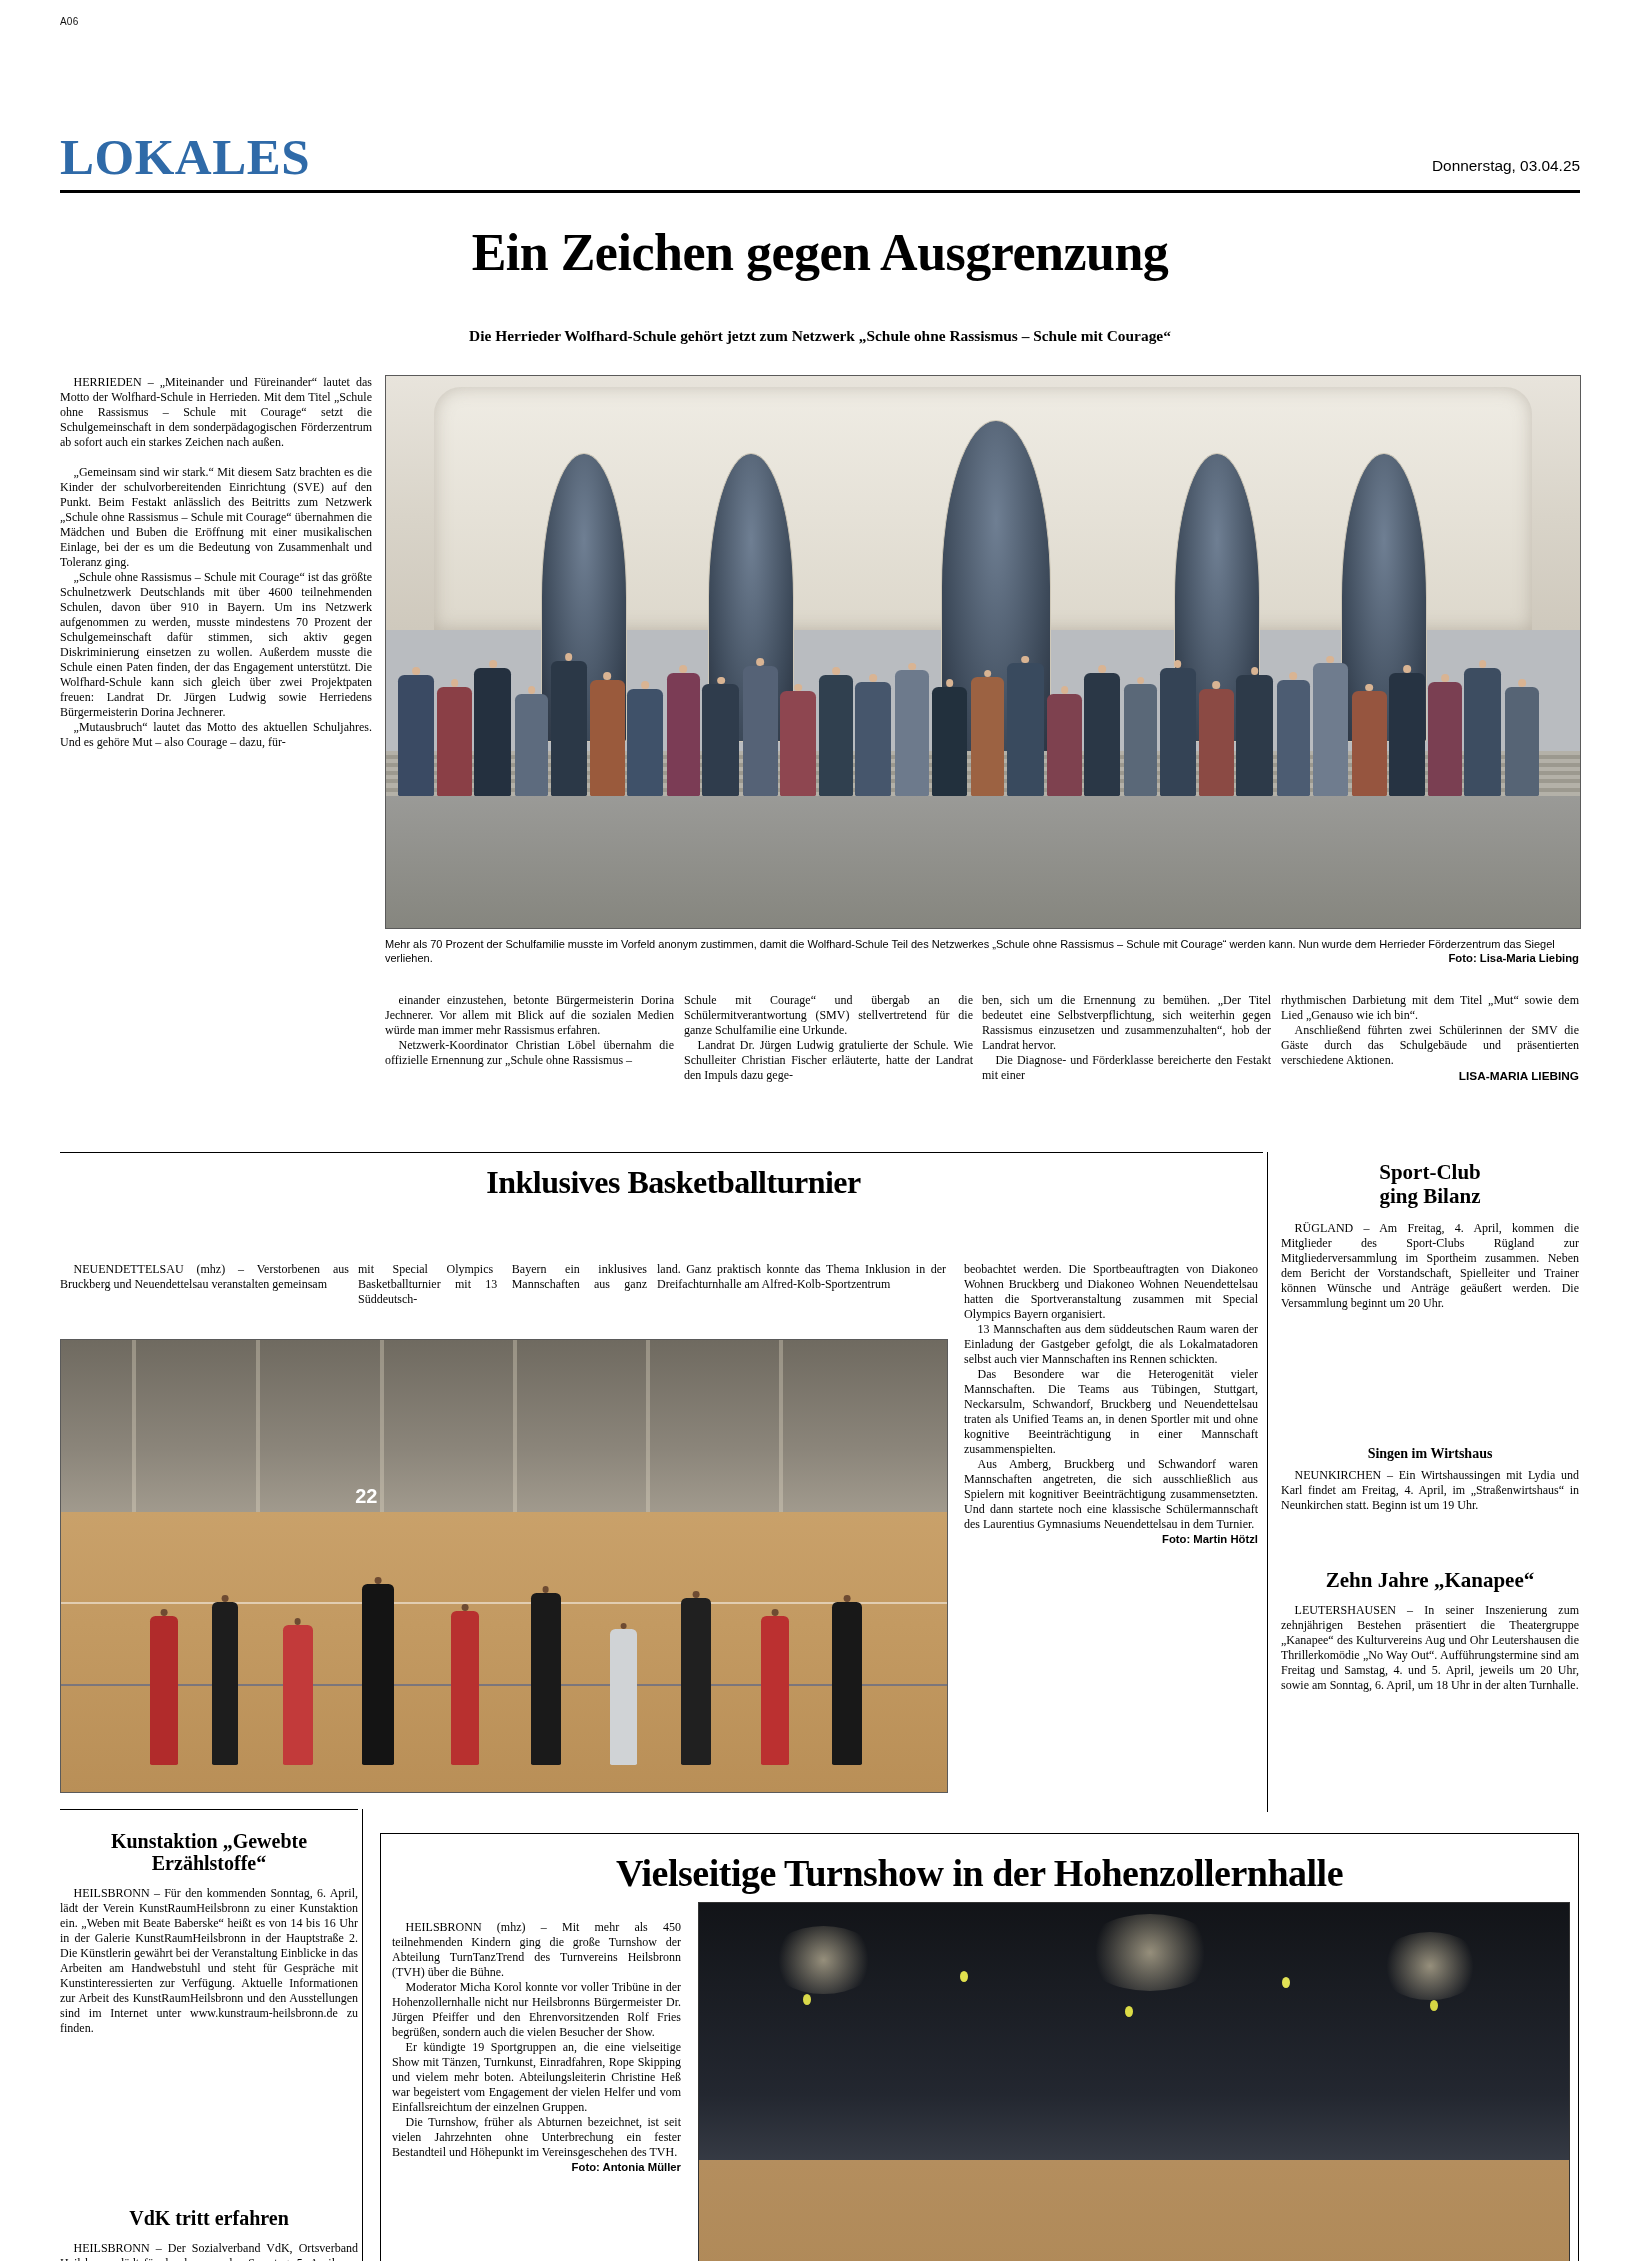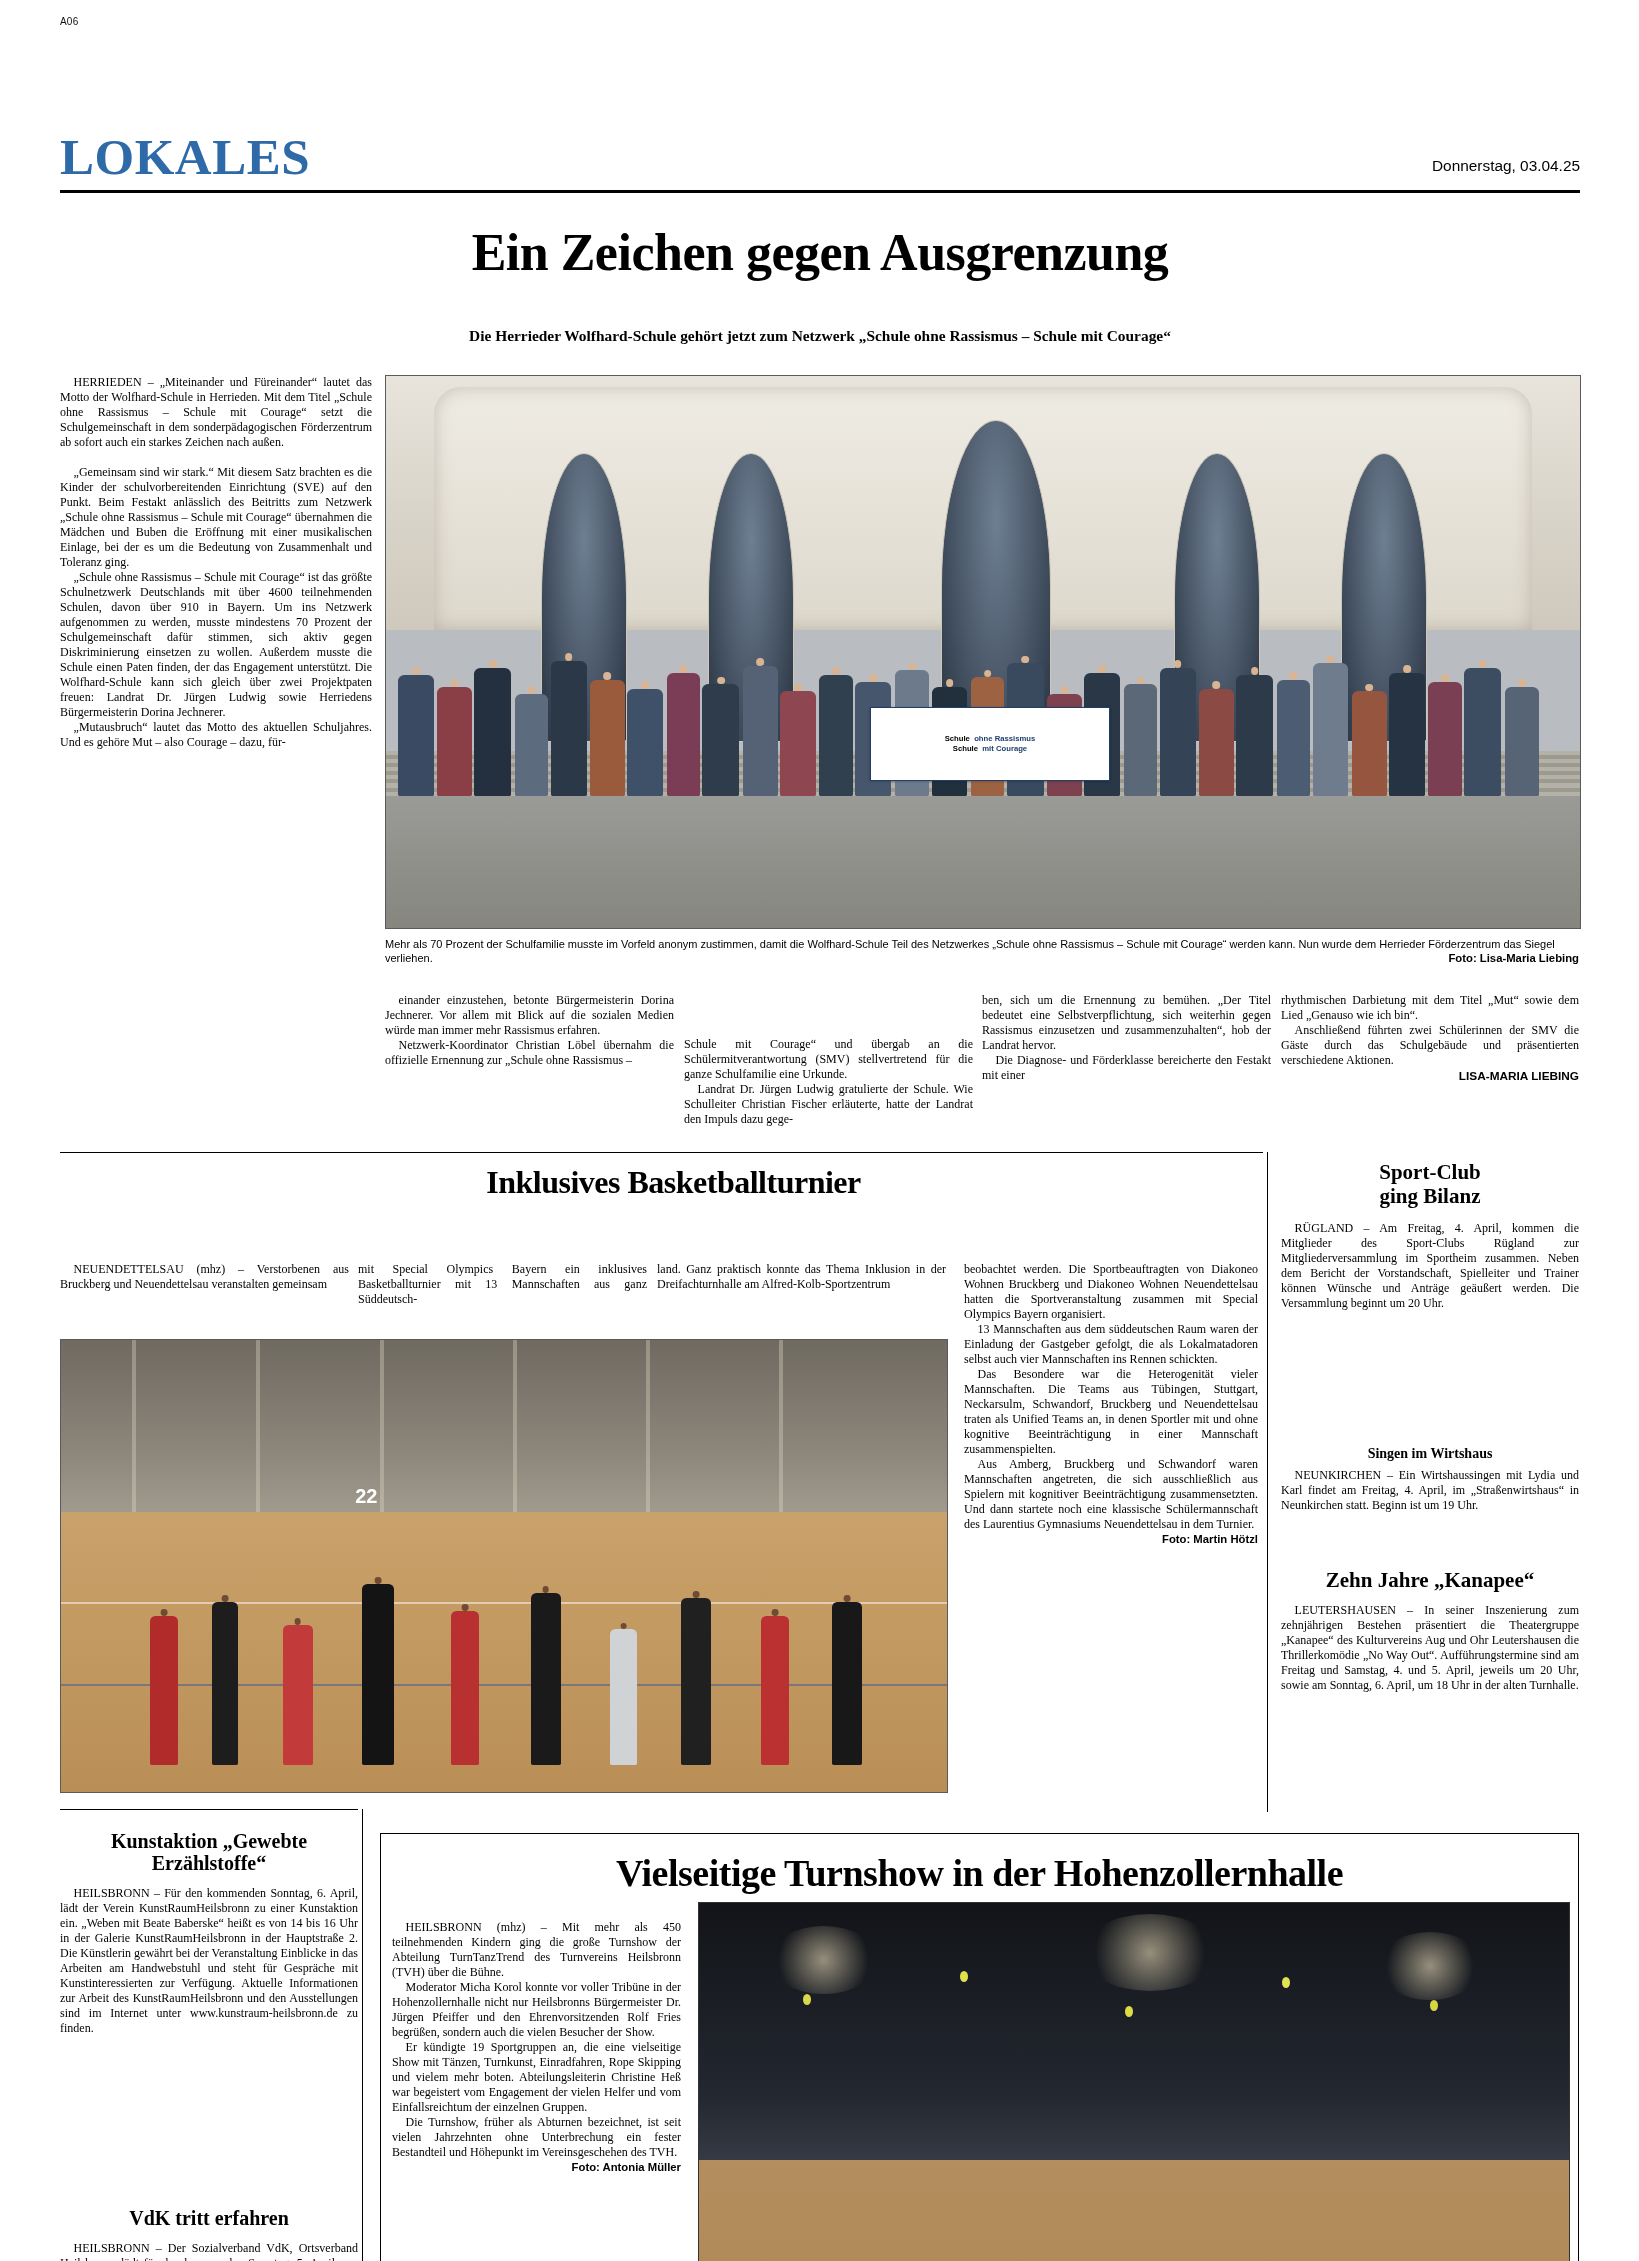--- a/index.html
+++ b/index.html
@@ -347,36 +347,32 @@
       <div class="person" style="left:87.3%;width:2.8%;height:49%;background:#7a3f52;">
           <span class="head"></span>
         </div>
       <div class="person" style="left:90.3%;width:3.1%;height:55%;background:#3d4d61;">
           <span class="head"></span>
         </div>
       <div class="person" style="left:93.7%;width:2.9%;height:47%;background:#566475;">
           <span class="head"></span>
         </div>
     </div>
-    <div class="banner">
-      <div class="l1"><span>Schule</span>&nbsp;&nbsp;<span class="acc">ohne Rassismus</span></div>
-      <div class="l2"><span>Schule</span>&nbsp;&nbsp;<span class="acc">mit Courage</span></div>
-    </div>
   </div>
 
   <div class="caption" style="left:385px;top:937px;width:1194px;">
     <span>Mehr als 70 Prozent der Schulfamilie musste im Vorfeld anonym zustimmen, damit die Wolfhard-Schule Teil des Netzwerkes „Schule ohne Rassismus – Schule mit Courage“ werden kann. Nun wurde dem Herrieder Förderzentrum das Siegel verliehen.</span>
     <span style="float:right" class="photo-credit-inline">Foto: Lisa-Maria Liebing</span>
   </div>
 
   <div class="body-col" style="left:385px;top:993px;width:289px;">
     <p class="first">einander einzustehen, betonte Bürgermeisterin Dorina Jechnerer. Vor allem mit Blick auf die sozialen Medien würde man immer mehr Rassismus erfahren.</p>
     <p>Netzwerk-Koordinator Christian Löbel übernahm die offizielle Ernennung zur „Schule ohne Rassismus –</p>
   </div>
-  <div class="body-col" style="left:684px;top:993px;width:289px;margin-top:44px;">
+  <div class="body-col" style="left:684px;top:993px;width:289px;">
     <p class="first" style="text-indent:0">Schule mit Courage“ und übergab an die Schülermitverantwortung (SMV) stellvertretend für die ganze Schulfamilie eine Urkunde.</p>
     <p>Landrat Dr. Jürgen Ludwig gratulierte der Schule. Wie Schulleiter Christian Fischer erläuterte, hatte der Landrat den Impuls dazu gege-</p>
   </div>
   <div class="body-col" style="left:982px;top:993px;width:289px;">
     <p class="first" style="text-indent:0">ben, sich um die Ernennung zu bemühen. „Der Titel bedeutet eine Selbstverpflichtung, sich weiterhin gegen Rassismus einzusetzen und zusammenzuhalten“, hob der Landrat hervor.</p>
     <p>Die Diagnose- und Förderklasse bereicherte den Festakt mit einer</p>
   </div>
   <div class="body-col" style="left:1281px;top:993px;width:298px;">
     <p class="first" style="text-indent:0">rhythmischen Darbietung mit dem Titel „Mut“ sowie dem Lied „Genauso wie ich bin“.</p>
     <p>Anschließend führten zwei Schülerinnen der SMV die Gäste durch das Schulgebäude und präsentierten verschiedene Aktionen.</p>

